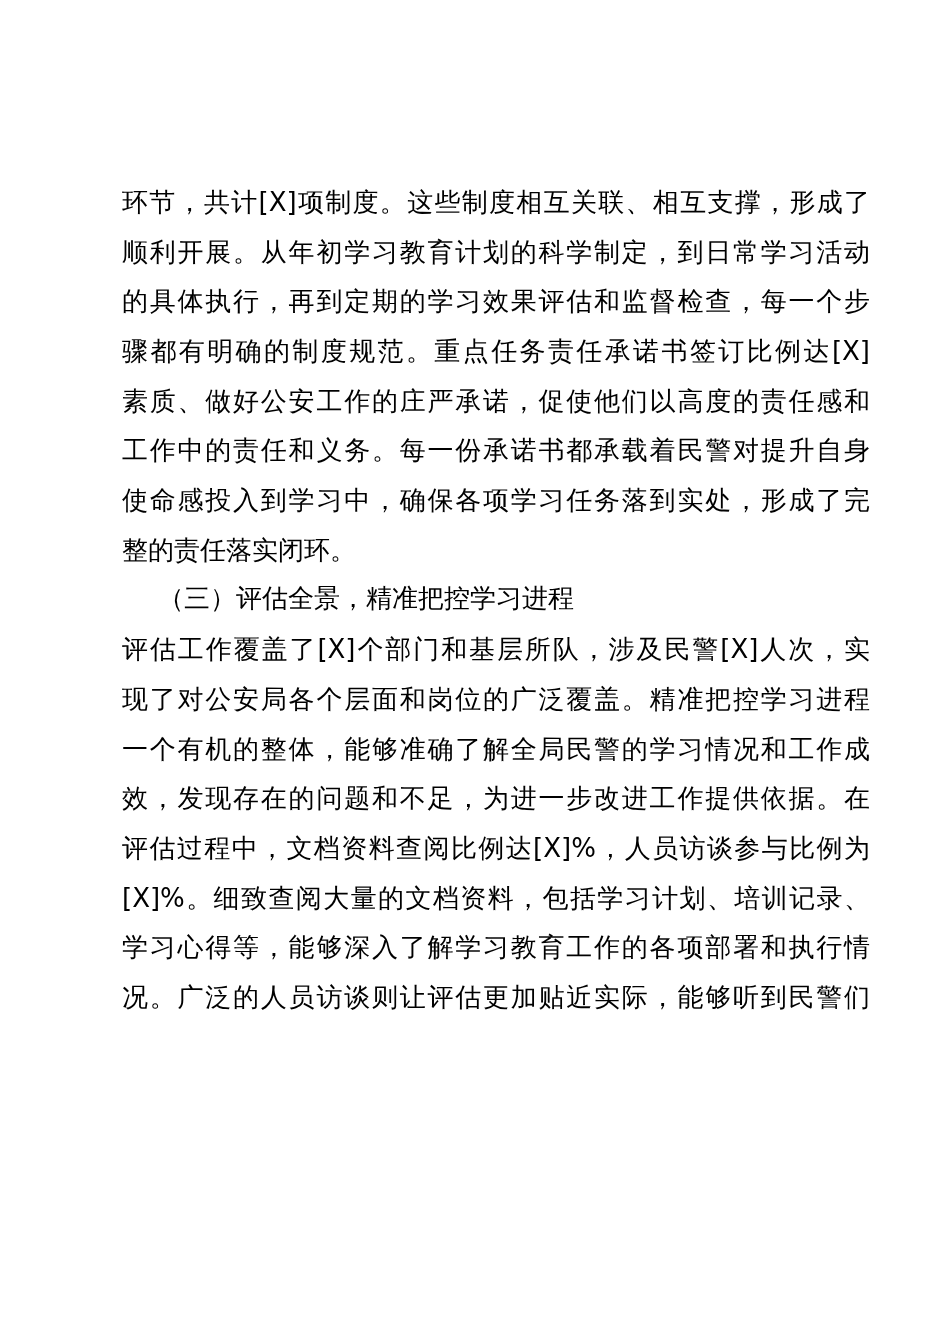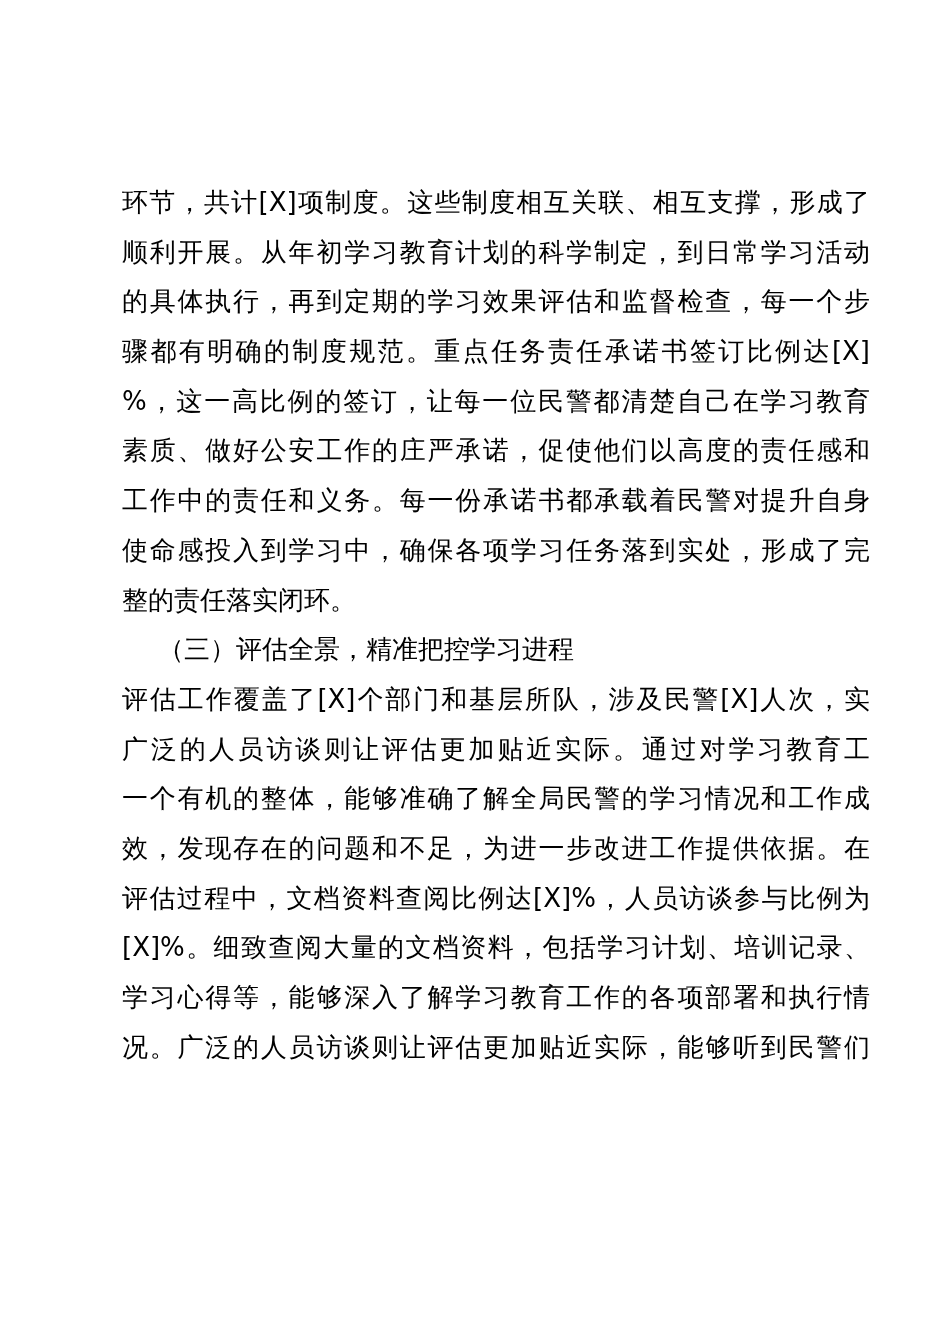--- a/index.html
+++ b/index.html
@@ -31,37 +31,37 @@
   
   .doc-line.j {
     white-space: normal;
     text-align: justify;
     text-align-last: justify;
     text-justify: inter-character;
   }
   
   .doc-line.indent {
     padding-left: 36px;
+    font-family: Liberation Mono, monospace;
   }
 </style>
 </head>
 <body>
 
 <div class="doc-page">
   <div class="doc-line j">环节，共计[X]项制度。这些制度相互关联、相互支撑，形成了</div>
   <div class="doc-line j">顺利开展。从年初学习教育计划的科学制定，到日常学习活动</div>
   <div class="doc-line j">的具体执行，再到定期的学习效果评估和监督检查，每一个步</div>
   <div class="doc-line j">骤都有明确的制度规范。重点任务责任承诺书签订比例达[X]</div>
-  <div class="doc-line j">%，这一高比例的签订，让每一位民警都清楚自己在学习教育</div>
   <div class="doc-line j">素质、做好公安工作的庄严承诺，促使他们以高度的责任感和</div>
   <div class="doc-line j">工作中的责任和义务。每一份承诺书都承载着民警对提升自身</div>
   <div class="doc-line j">使命感投入到学习中，确保各项学习任务落到实处，形成了完</div>
   <div class="doc-line">整的责任落实闭环。</div>
   <div class="doc-line indent">（三）评估全景，精准把控学习进程</div>
   <div class="doc-line j">评估工作覆盖了[X]个部门和基层所队，涉及民警[X]人次，实</div>
-  <div class="doc-line j">广泛的人员访谈则让评估更加贴近实际。通过对学习教育工</div>
+  <div class="doc-line j">现了对公安局各个层面和岗位的广泛覆盖。精准把控学习进程</div>
   <div class="doc-line j">一个有机的整体，能够准确了解全局民警的学习情况和工作成</div>
   <div class="doc-line j">效，发现存在的问题和不足，为进一步改进工作提供依据。在</div>
   <div class="doc-line j">评估过程中，文档资料查阅比例达[X]%，人员访谈参与比例为</div>
   <div class="doc-line j">[X]%。细致查阅大量的文档资料，包括学习计划、培训记录、</div>
   <div class="doc-line j">学习心得等，能够深入了解学习教育工作的各项部署和执行情</div>
   <div class="doc-line j">况。广泛的人员访谈则让评估更加贴近实际，能够听到民警们</div>
 </div>
 
 </body></html>

